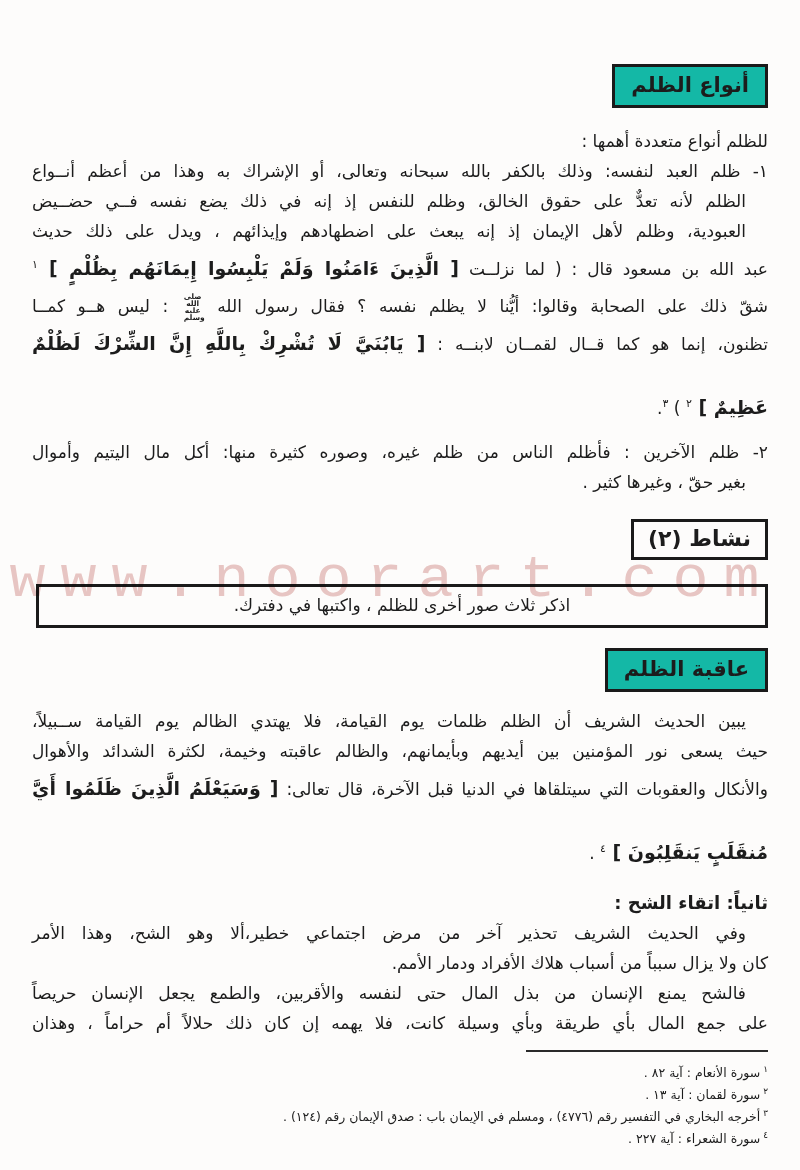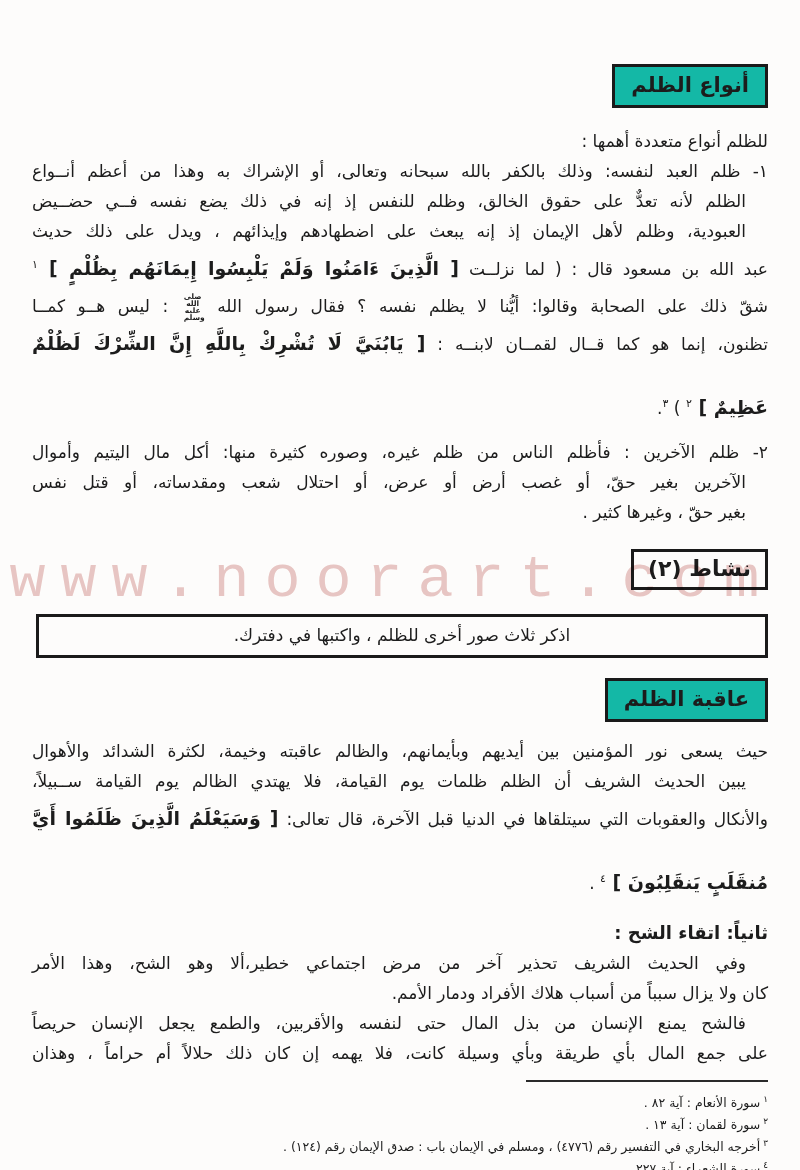--- a/index.html
+++ b/index.html
@@ -119,37 +119,36 @@
       <div class="line j ind">الظلم لأنه تعدٌّ على حقوق الخالق، وظلم للنفس إذ إنه في ذلك يضع نفسه فــي حضــيض</div>
       <div class="line j ind">العبودية، وظلم لأهل الإيمان إذ إنه يبعث على اضطهادهم وإيذائهم ، ويدل على ذلك حديث</div>
       <div class="line j vsp"><span>عبد الله بن مسعود قال : ( لما نزلــت </span><span class="q">[ الَّذِينَ ءَامَنُوا وَلَمْ يَلْبِسُوا إِيمَانَهُم بِظُلْمٍ ] </span><span class="sup">١</span></div>
       <div class="line j"><span>شقّ ذلك على الصحابة وقالوا: أيُّنا لا يظلم نفسه ؟ فقال رسول الله </span><span class="saw">صلى الله عليه وسلم</span><span> : ليس هــو كمــا</span></div>
       <div class="line j vsp"><span>تظنون، إنما هو كما قــال لقمــان لابنــه : </span><span class="q">[ يَابُنَيَّ لَا تُشْرِكْ بِاللَّهِ إِنَّ الشِّرْكَ لَظُلْمٌ</span></div>
       <div class="line r bigsp"><span class="q">عَظِيمٌ ] </span><span class="sup">٢</span><span> ) </span><span class="sup">٣</span><span>.</span></div>
     </div>
 
     <div class="item2">
       <div class="line j">٢- ظلم الآخرين : فأظلم الناس من ظلم غيره، وصوره كثيرة منها: أكل مال اليتيم وأموال</div>
-      <div class="line j ind">الآخرين بغير حقّ، أو غصب أرض أو عرض، أو احتلال شعب ومقدساته، أو قتل نفس</div>
       <div class="line r ind">بغير حقّ ، وغيرها كثير .</div>
     </div>
 
     <div>
       <div class="nashat">نشاط (٢)</div>
     </div>
 
     <div class="taskbox">اذكر ثلاث صور أخرى للظلم ، واكتبها في دفترك.</div>
 
     <div class="consq-title">
       <div class="titlebox">عاقبة الظلم</div>
     </div>
 
     <div class="p-block">
+      <div class="line j pind">يبين الحديث الشريف أن الظلم ظلمات يوم القيامة، فلا يهتدي الظالم يوم القيامة ســبيلاً،</div>
       <div class="line j">حيث يسعى نور المؤمنين بين أيديهم وبأيمانهم، والظالم عاقبته وخيمة، لكثرة الشدائد والأهوال</div>
-      <div class="line j pind">يبين الحديث الشريف أن الظلم ظلمات يوم القيامة، فلا يهتدي الظالم يوم القيامة ســبيلاً،</div>
       <div class="line j vsp"><span>والأنكال والعقوبات التي سيتلقاها في الدنيا قبل الآخرة، قال تعالى: </span><span class="q">[ وَسَيَعْلَمُ الَّذِينَ ظَلَمُوا أَيَّ</span></div>
       <div class="line r bigsp"><span class="q">مُنقَلَبٍ يَنقَلِبُونَ ] </span><span class="sup">٤</span><span> .</span></div>
     </div>
 
     <div class="heading2 r">ثانياً: اتقاء الشح :</div>
 
     <div>
       <div class="line j pind">وفي الحديث الشريف تحذير آخر من مرض اجتماعي خطير،ألا وهو الشح، وهذا الأمر</div>
       <div class="line r">كان ولا يزال سبباً من أسباب هلاك الأفراد ودمار الأمم.</div>
     </div>

